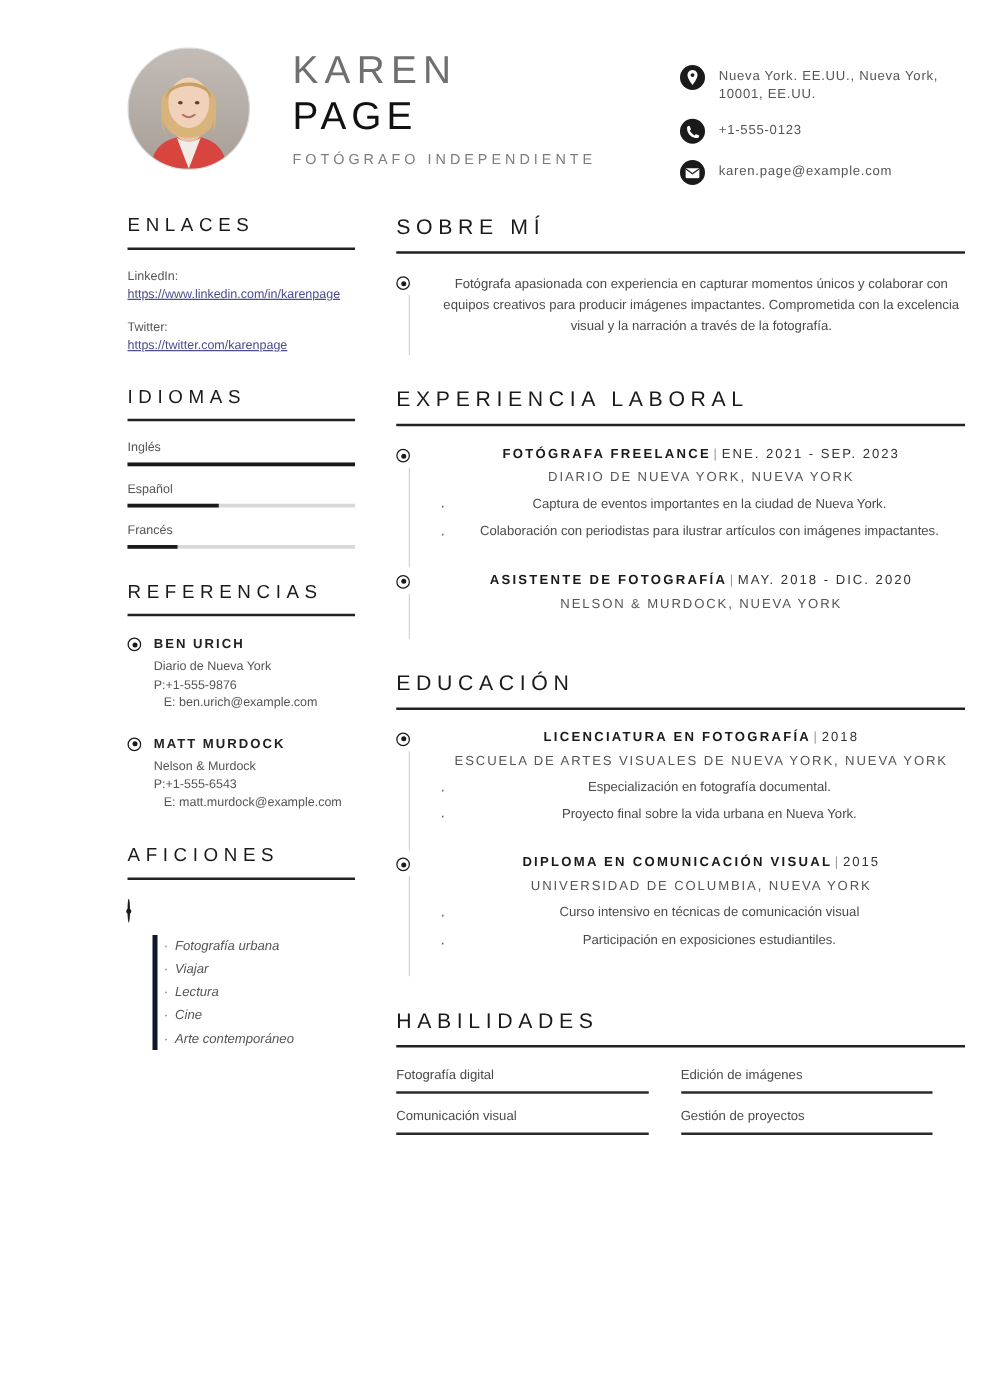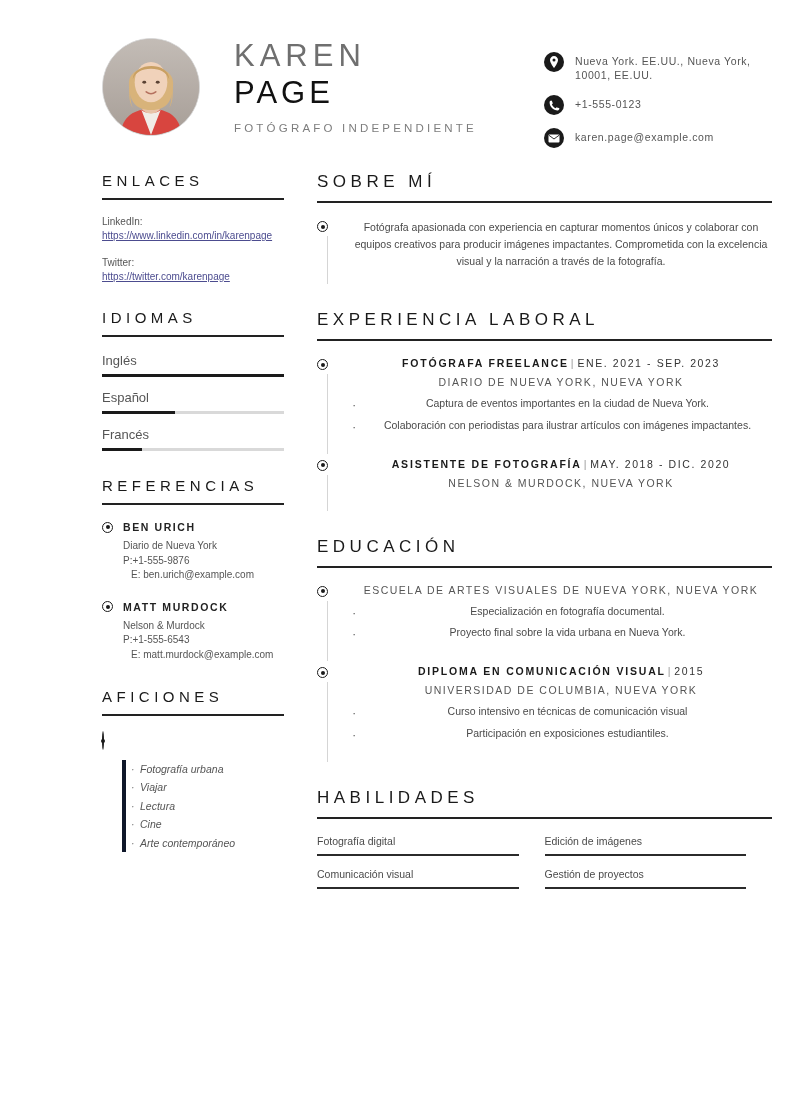--- a/index.html
+++ b/index.html
@@ -130,37 +130,37 @@
     font-size: 10px;
     color: #4c4c8f;
     text-decoration: underline;
     word-break: break-all;
     line-height: 1.35;
     display: block;
   }
 
   
   .lang-item { margin-bottom: 13px; }
-  .lang-name { font-size: 13px; color: #555; margin-bottom: 6px; }
+  .lang-name { font-size: 10px; color: #555; margin-bottom: 6px; }
   .lang-bar {
     height: 3px;
     background: #d9d9d9;
     position: relative;
   }
   .lang-bar i {
     position: absolute; left: 0; top: 0; bottom: 0;
     background: #1a1a1a;
     display: block;
   }
 
   
   .ref-item { margin-bottom: 18px; }
   .ref-head {
     display: flex;
-    align-items: center;
+    align-items: flex-end;
   }
   .bullet-ring {
     width: 11px; height: 11px;
     border: 1.4px solid #1a1a1a;
     border-radius: 50%;
     position: relative;
     flex: 0 0 11px;
     margin-right: 10px;
   }
   .bullet-ring::after {
@@ -497,20 +497,23 @@
 
       <div class="sec">
         <div class="sec-title right">EDUCACIÓN</div>
 
         <div class="entry">
           <div class="entry-marker">
             <span class="bullet-ring"></span>
             <span class="line"></span>
           </div>
           <div class="entry-content">
+            <div class="job-line">
+              <span>LICENCIATURA EN FOTOGRAFÍA</span><span class="sep">|</span><span class="dates">2018</span>
+            </div>
             <div class="org-line">ESCUELA DE ARTES VISUALES DE NUEVA YORK, NUEVA YORK</div>
             <ul class="bullets">
               <li>Especialización en fotografía documental.</li>
               <li>Proyecto final sobre la vida urbana en Nueva York.</li>
             </ul>
           </div>
         </div>
 
         <div class="entry">
           <div class="entry-marker">

